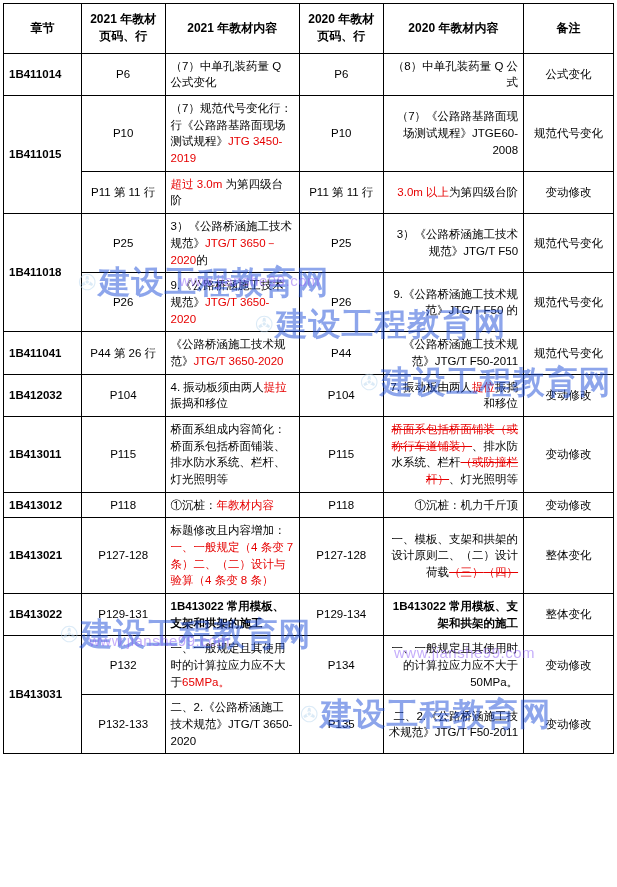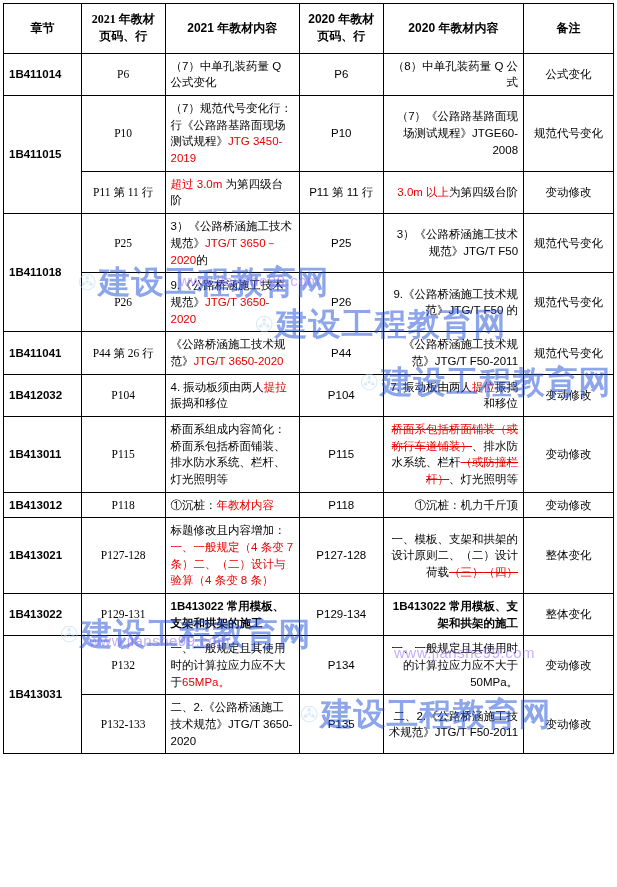--- a/index.html
+++ b/index.html
@@ -33,21 +33,21 @@
     font-size: 11.5px;
     line-height: 1.45;
   }
   table.cmp th {
     font-weight: bold;
     text-align: center;
     font-size: 12px;
     padding: 7px 4px;
   }
   .c-sec   { width: 68px; text-align: left; font-weight: bold; font-size: 11.5px; }
-  .c-pg21  { width: 74px; text-align: center; font-family: Liberation Serif, serif; }
+  .c-pg21  { width: 74px; text-align: center; }
   .c-tx21  { width: 124px; text-align: left; }
   .c-pg20  { width: 74px; text-align: center; }
   .c-tx20  { width: 130px; text-align: right; }
   .c-note  { width: 80px; text-align: center; }
   .red { color: #e60000; }
   .strike { text-decoration: line-through; }
   .red.strike { color: #e60000; text-decoration: line-through; }
   .b { font-weight: bold; }
 
   

